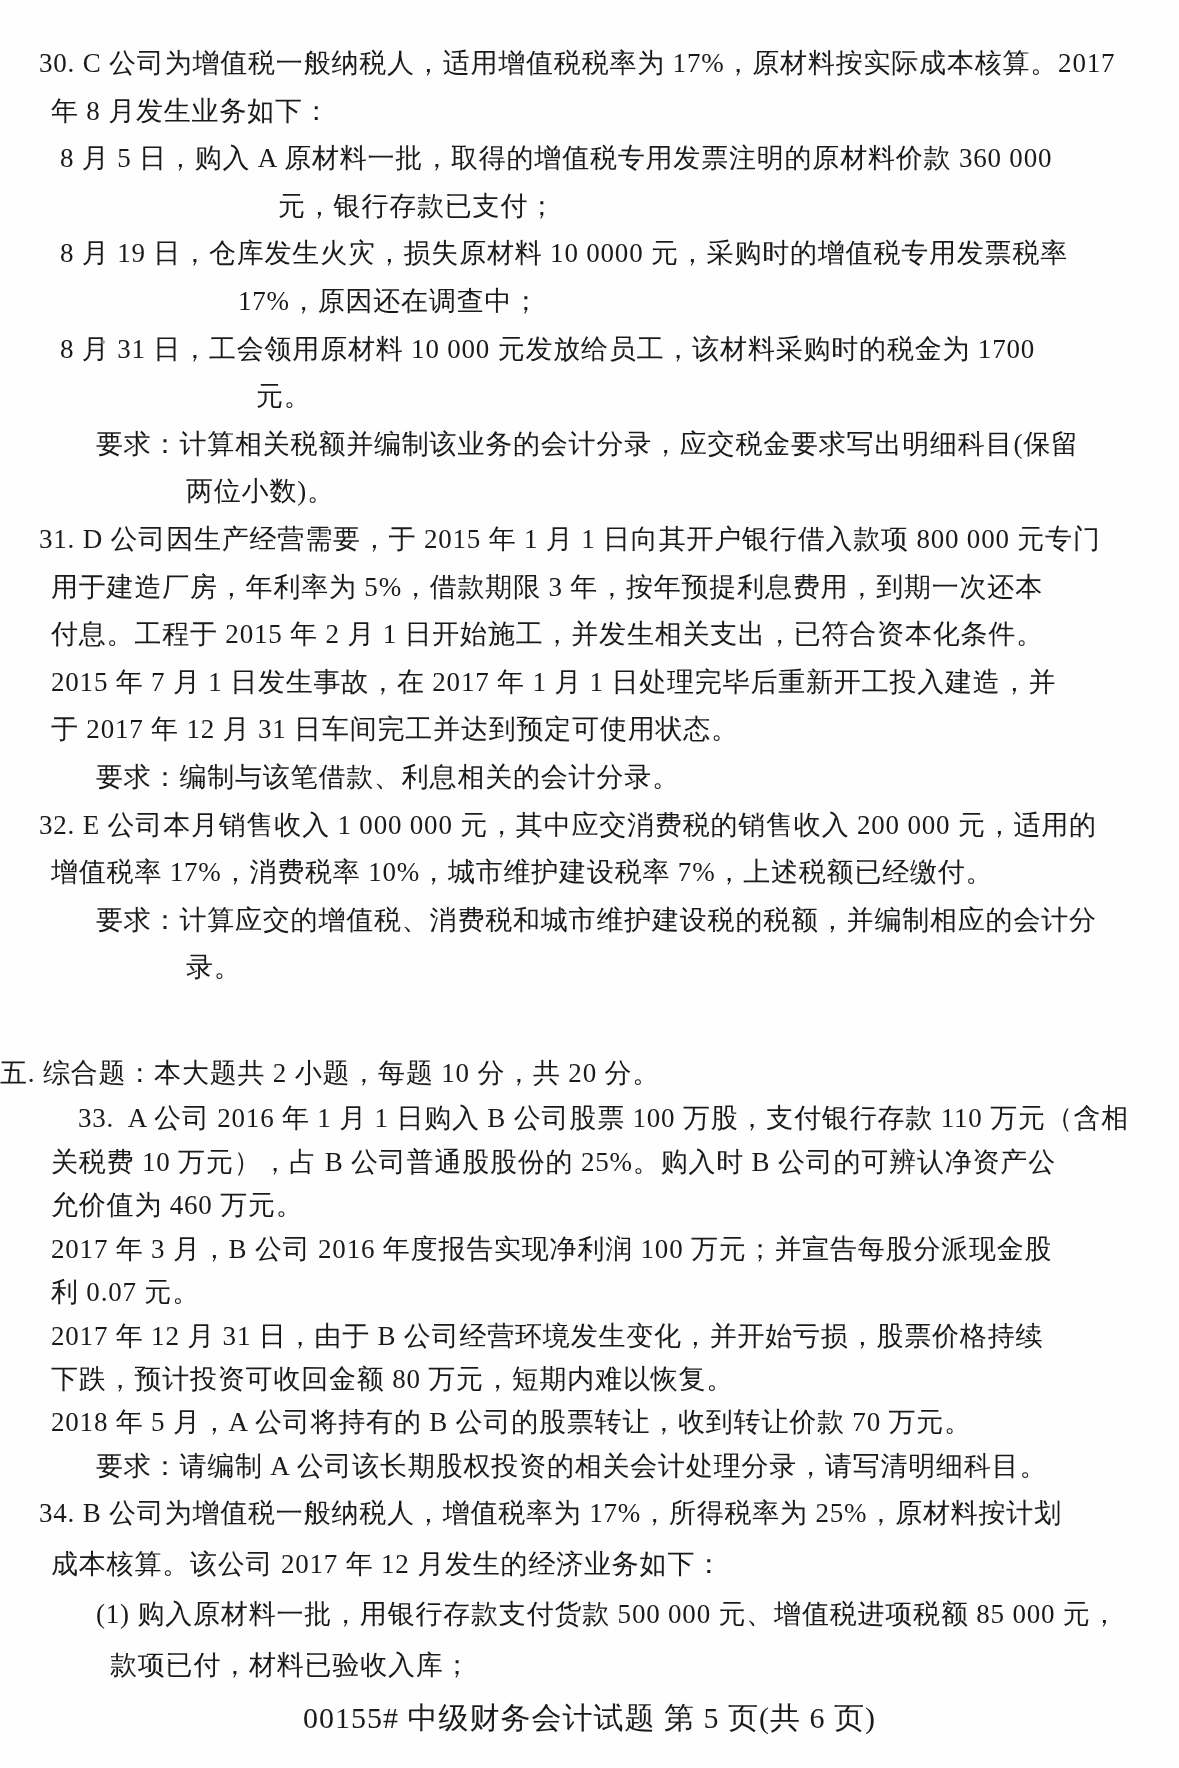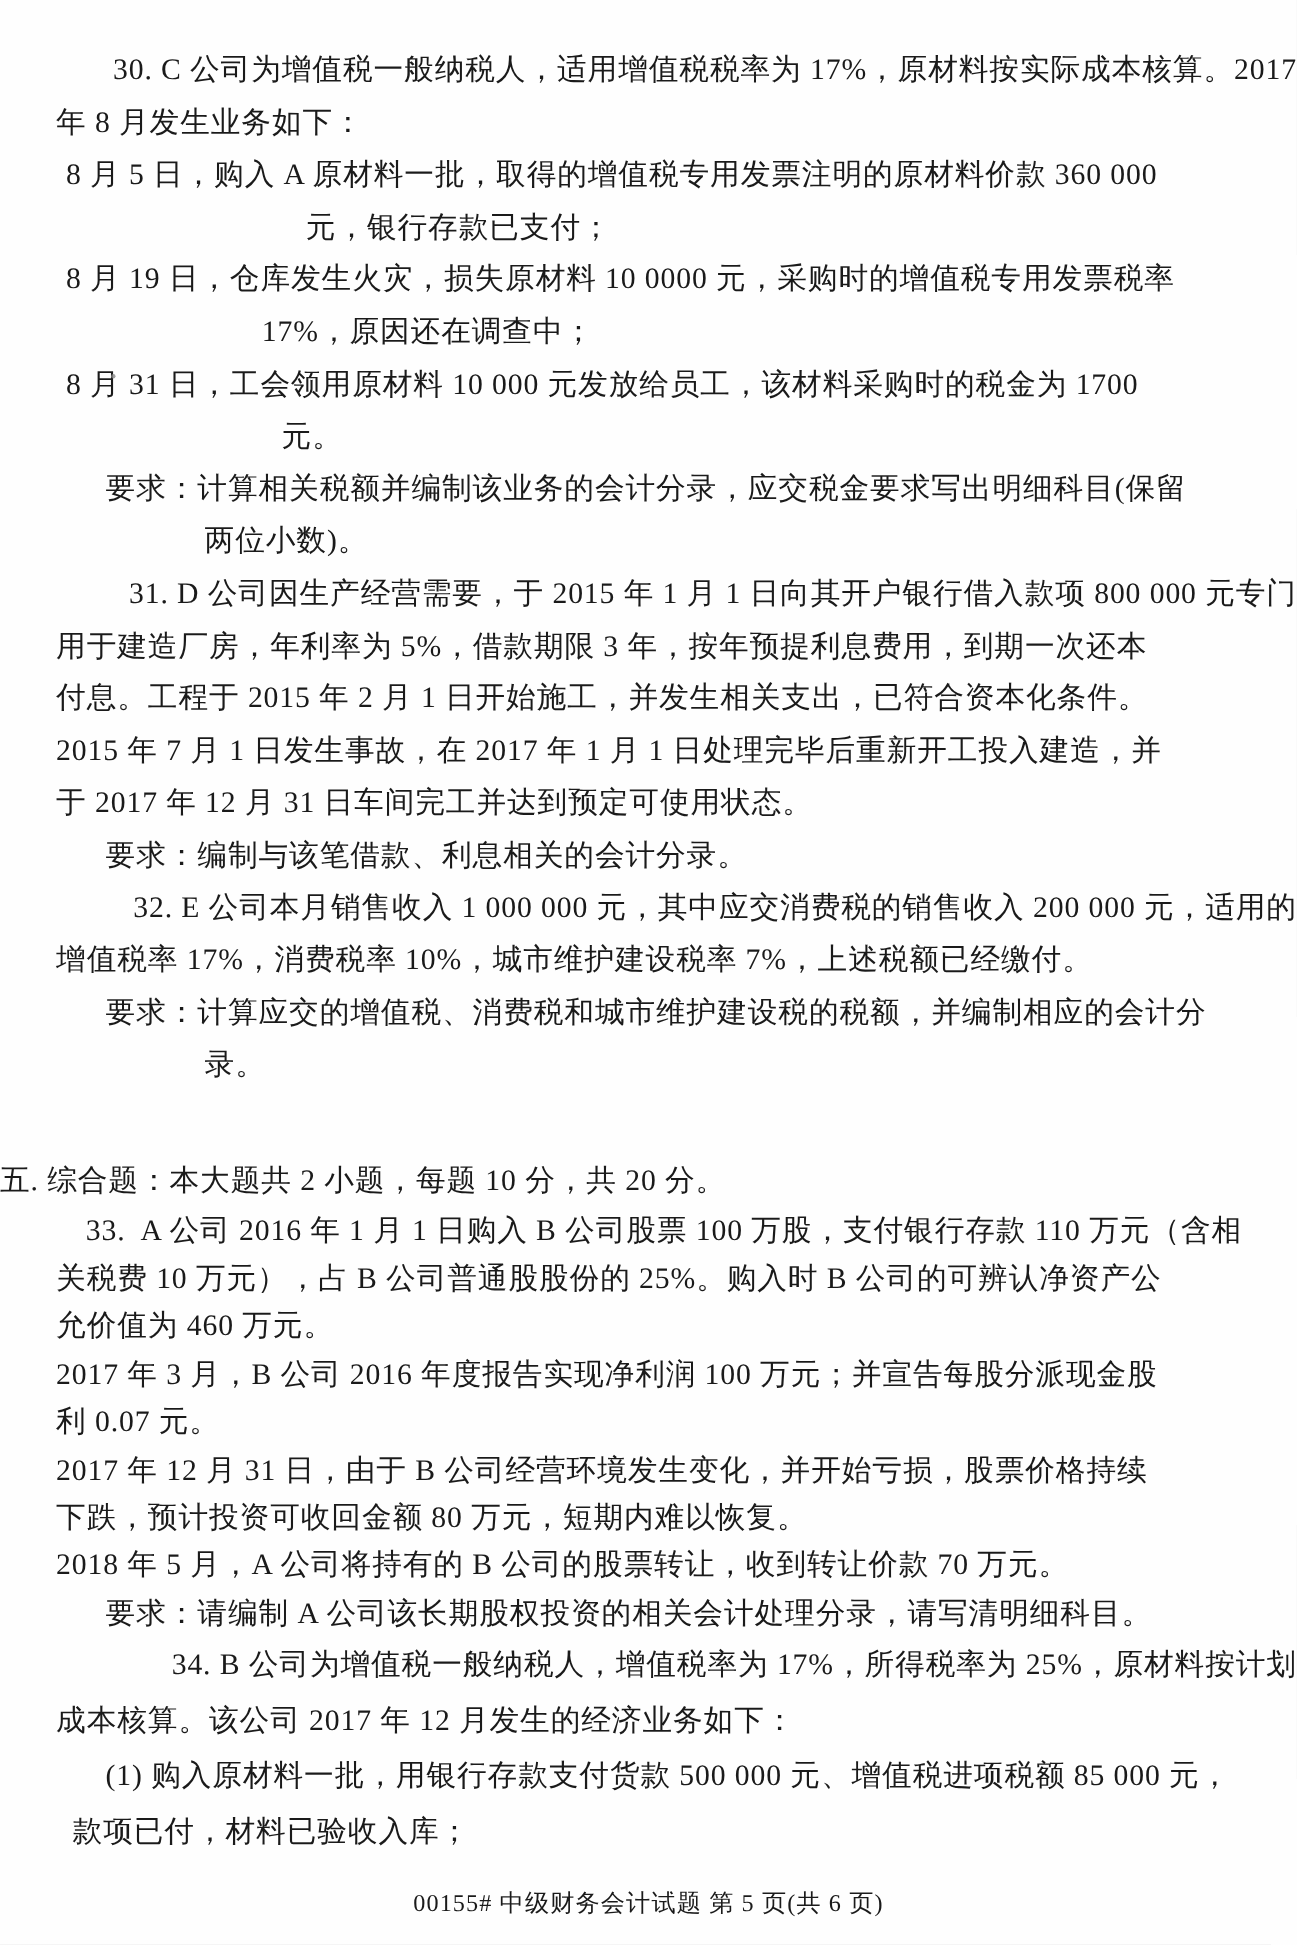--- a/index.html
+++ b/index.html
@@ -23,37 +23,37 @@
   .line {
     white-space: pre;
     letter-spacing: 0.8px;
     font-weight: 500;
   }
   
   .lh-a { line-height: 47.6px; }
   .lh-b { line-height: 43.4px; }
   .lh-c { line-height: 50.5px; }
   
-  .i-q     { padding-left: 51px; text-align: right; }
+  .i-q     { padding-left: 39px; }
   .i-q33   { padding-left: 78px; }
   .i-sec   { }
   .i-body  { padding-left: 51px; }
   .i-date  { padding-left: 60px; }
   .i-req   { padding-left: 96px; }
   .i-c278  { padding-left: 278px; }
   .i-c238  { padding-left: 238px; }
   .i-c256  { padding-left: 256px; }
   .i-c186  { padding-left: 186px; }
   .i-item  { padding-left: 96px; }
-  .i-item2 { padding-left: 66px; }
+  .i-item2 { padding-left: 110px; }
   .gap-before { margin-top: 58px; }
   .footer {
-    margin-top: 20px;
+    margin-top: 8px;
     text-align: center;
-    font-size: 22px;
+    font-size: 30px;
     letter-spacing: 1px;
     line-height: 40px;
   }
   .speck {
     position: absolute;
     left: 101px;
     top: 340px;
     width: 4px;
     height: 4px;
     border-radius: 50%;

